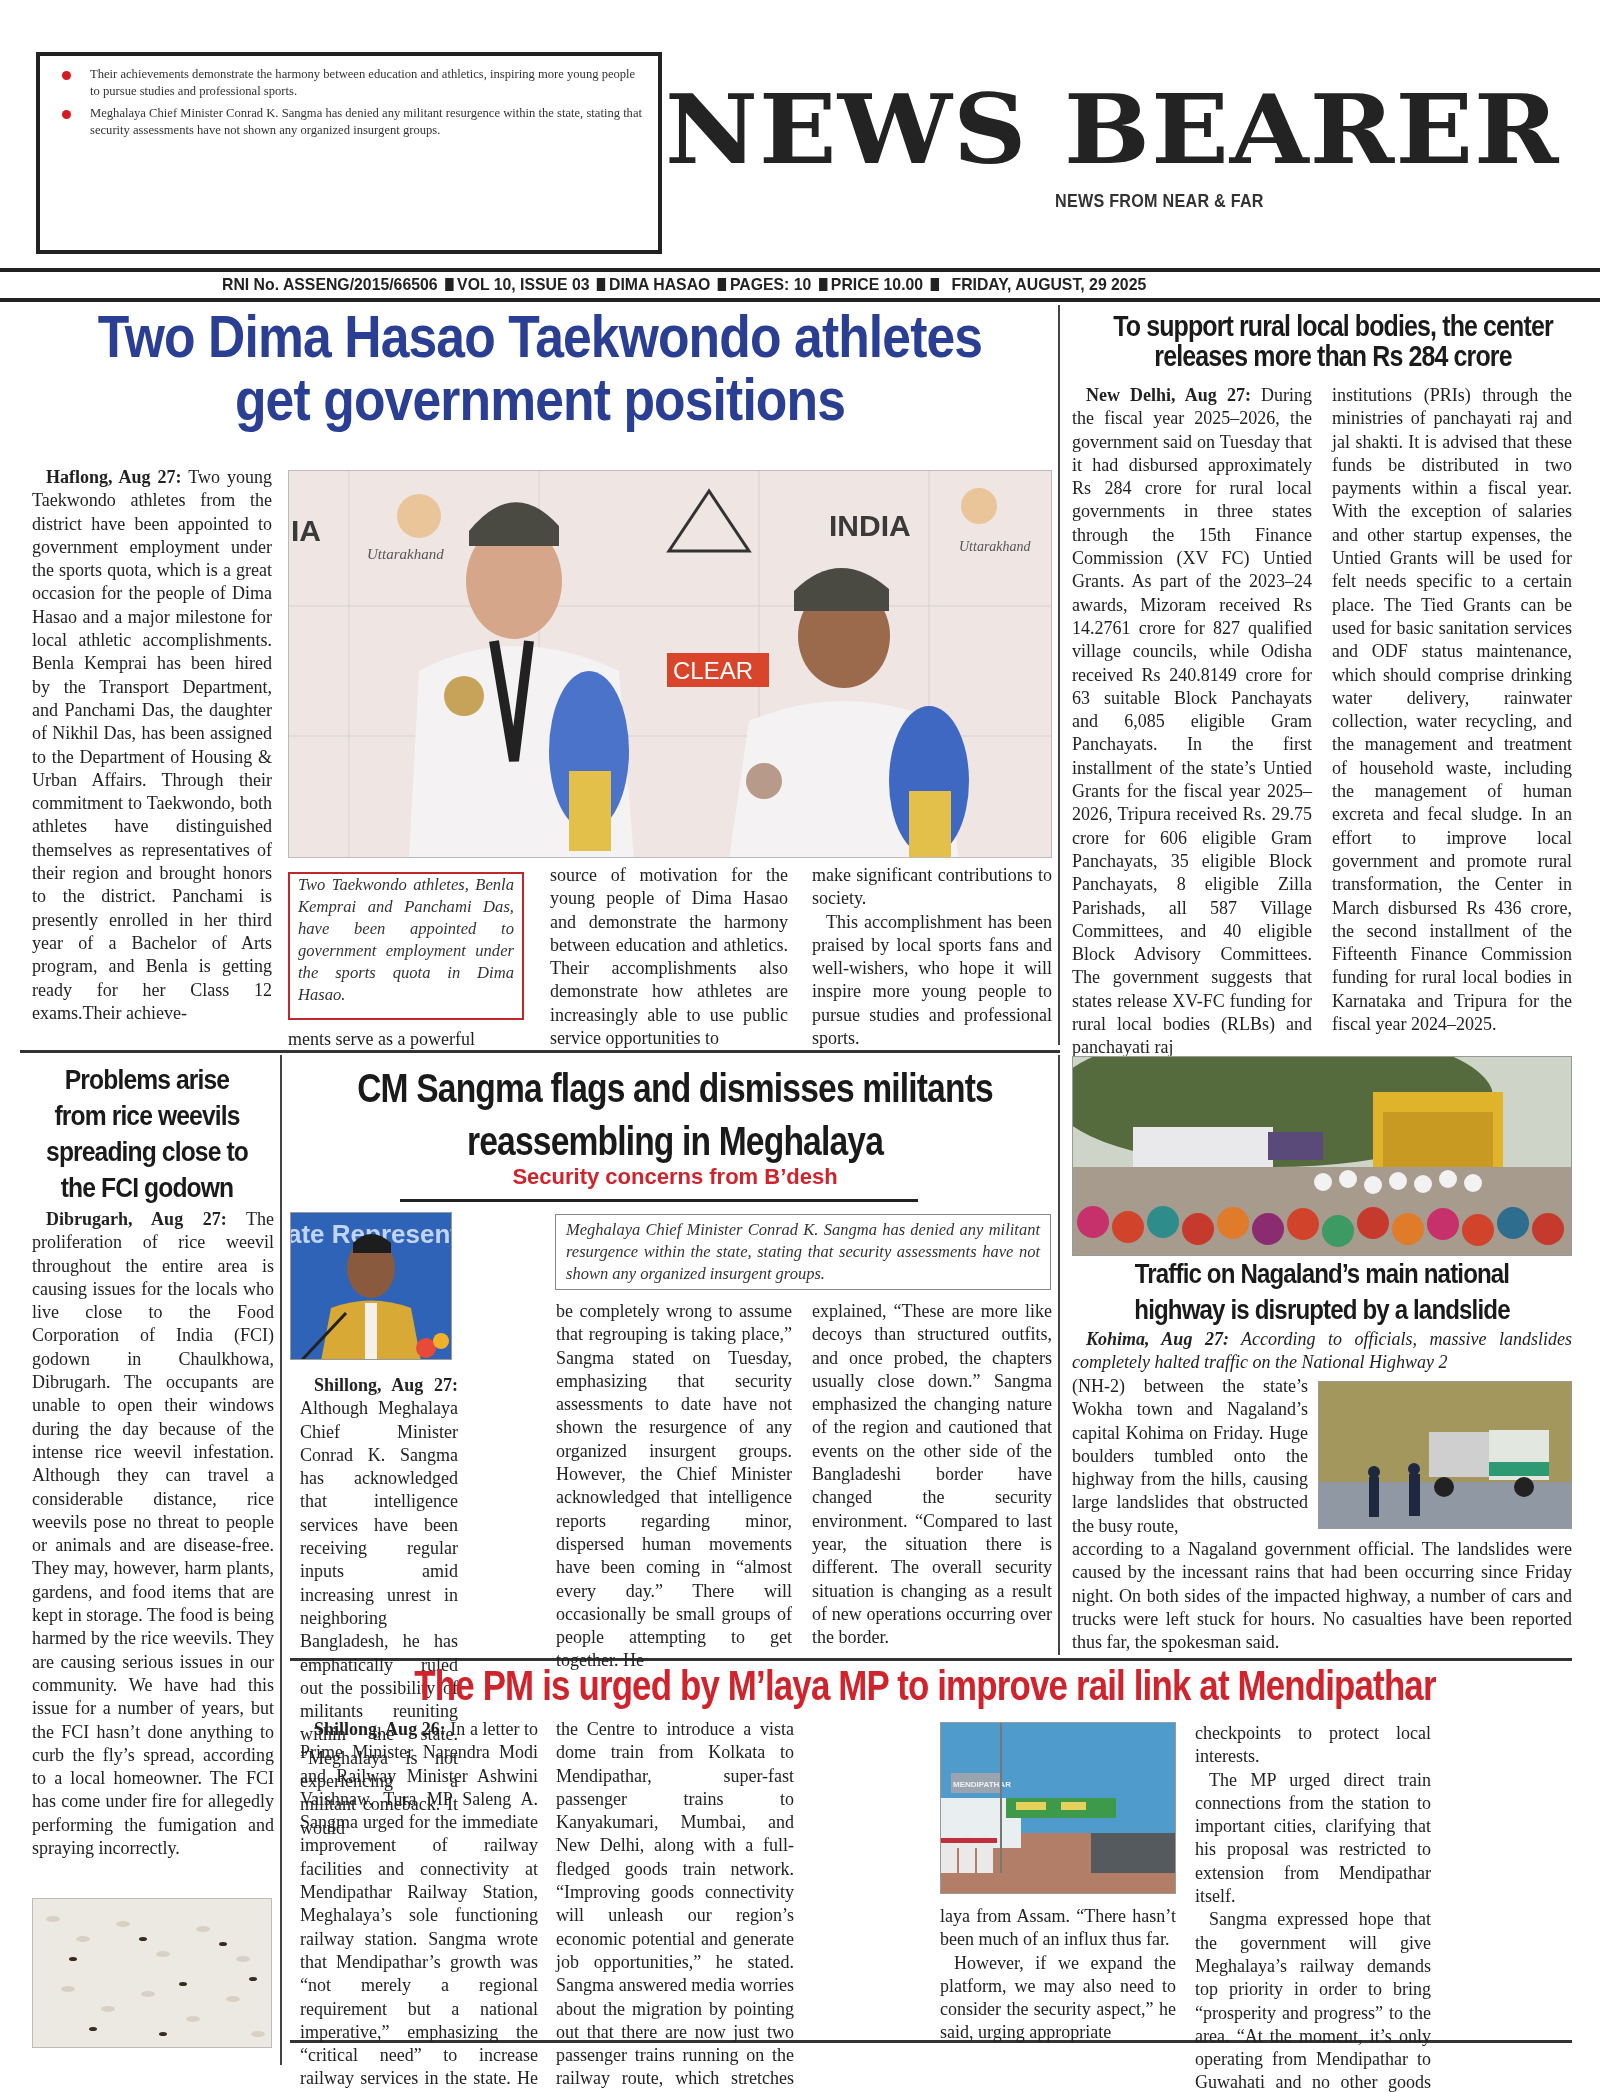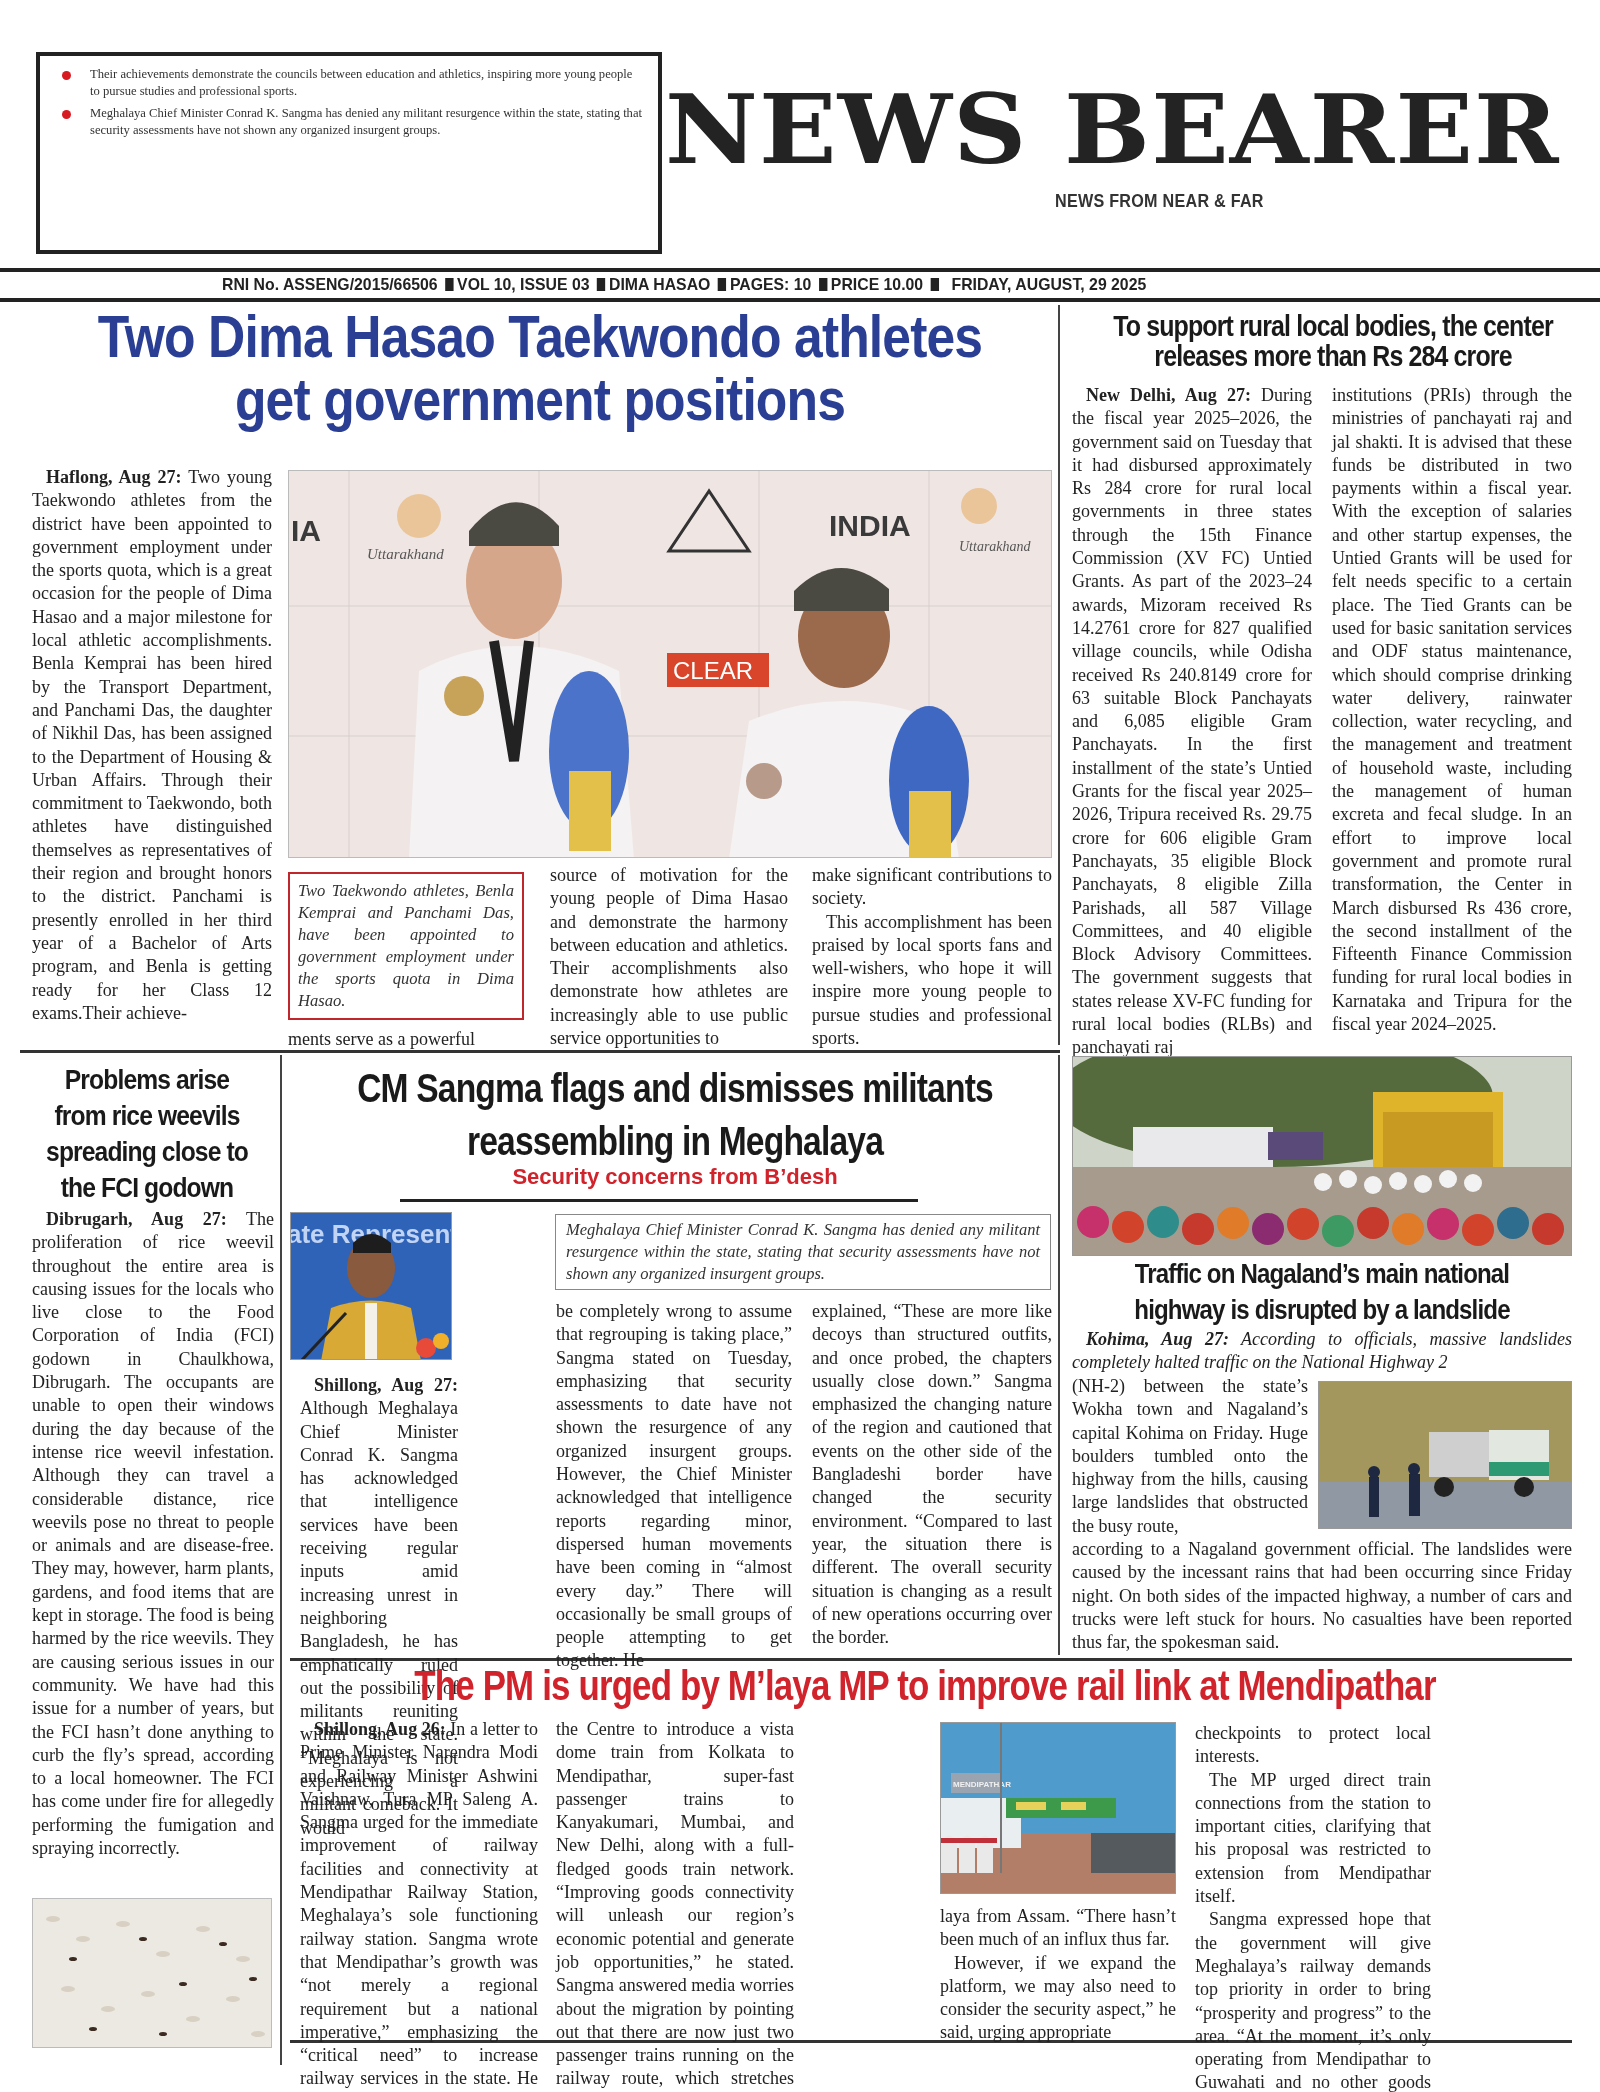--- a/index.html
+++ b/index.html
@@ -25,21 +25,21 @@
   #infobar { left: 0; top: 268px; width: 1600px; height: 30px; }
   #infobar .line-top { position: absolute; left: 0; top: 0; width: 1600px; height: 4px; background: #222; }
   #infobar .line-bot { position: absolute; left: 0; top: 30px; width: 1600px; height: 4px; background: #222; }
   #infobar .info { position: absolute; left: 222px; top: 7px; font-family: "Liberation Sans", sans-serif; font-weight: bold; font-size: 17px; color: #222; white-space: nowrap; transform: scaleX(0.93); transform-origin: left; }
   #infobar .sq { display: inline-block; width: 9px; height: 13px; background: #222; margin: 0 4px 0 8px; vertical-align: -1px; }
 
   
   #s1-headline { left: 20px; top: 305px; width: 1040px; font-size: 60px; color: #2a3f94; transform: scaleX(0.86); transform-origin: center; }
   #s1-col1 { left: 32px; top: 466px; width: 240px; }
   #s1-photo { left: 288px; top: 470px; width: 764px; height: 388px; border: 1px solid #bbb; overflow: hidden; background: linear-gradient(180deg,#eee7e4 0%,#f0e8e6 100%); }
-  #s1-caption { left: 288px; top: 872px; width: 236px; height: 148px; border: 2px solid #c0272d; padding: 6px 8px; font-style: italic; font-size: 16.6px; line-height: 22px; text-align: justify; color: #333; }
+  #s1-caption { left: 288px; top: 872px; width: 236px; height: 148px; border: 2px solid #c0272d; padding: 0 8px; font-style: italic; font-size: 16.6px; line-height: 22px; text-align: justify; color: #333; }
   #s1-col1b { left: 288px; top: 1028px; width: 236px; }
   #s1-col2 { left: 550px; top: 864px; width: 238px; }
   #s1-col3 { left: 812px; top: 864px; width: 240px; }
 
   .vrule { position: absolute; width: 2px; background: #444; }
   .hrule { position: absolute; height: 3px; background: #333; }
 
   
   #s2-headline { left: 1068px; top: 311px; width: 530px; font-size: 29px; color: #1a1a1a; transform: scaleX(0.86); transform-origin: center; }
   #s2-col1 { left: 1072px; top: 384px; width: 240px; }
@@ -74,21 +74,21 @@
   #s6-col2 { left: 556px; top: 1718px; width: 238px; }
   #s6-photo { left: 940px; top: 1722px; width: 236px; height: 172px; overflow: hidden; border: 1px solid #999; }
   #s6-col3 { left: 940px; top: 1905px; width: 236px; }
   #s6-col4 { left: 1195px; top: 1722px; width: 236px; }
 </style>
 </head>
 <body>
 
 <div id="summary-box" class="abs">
   <ul>
-    <li><span class="dot"></span><span>Their achievements demonstrate the councils between education and athletics, inspiring more young people to pursue studies and professional sports.</span></li>
+    <li><span class="dot"></span><span>Their achievements demonstrate the harmony between education and athletics, inspiring more young people to pursue studies and professional sports.</span></li>
     <li><span class="dot"></span><span>Meghalaya Chief Minister Conrad K. Sangma has denied any militant resurgence within the state, stating that security assessments have not shown any organized insurgent groups.</span></li>
   </ul>
 </div>
 
 <div id="masthead" class="abs">NEWS BEARER</div>
 <div id="tagline" class="abs">NEWS FROM NEAR &amp; FAR</div>
 
 <div id="infobar" class="abs">
   <div class="line-top"></div>
   <div class="info">

